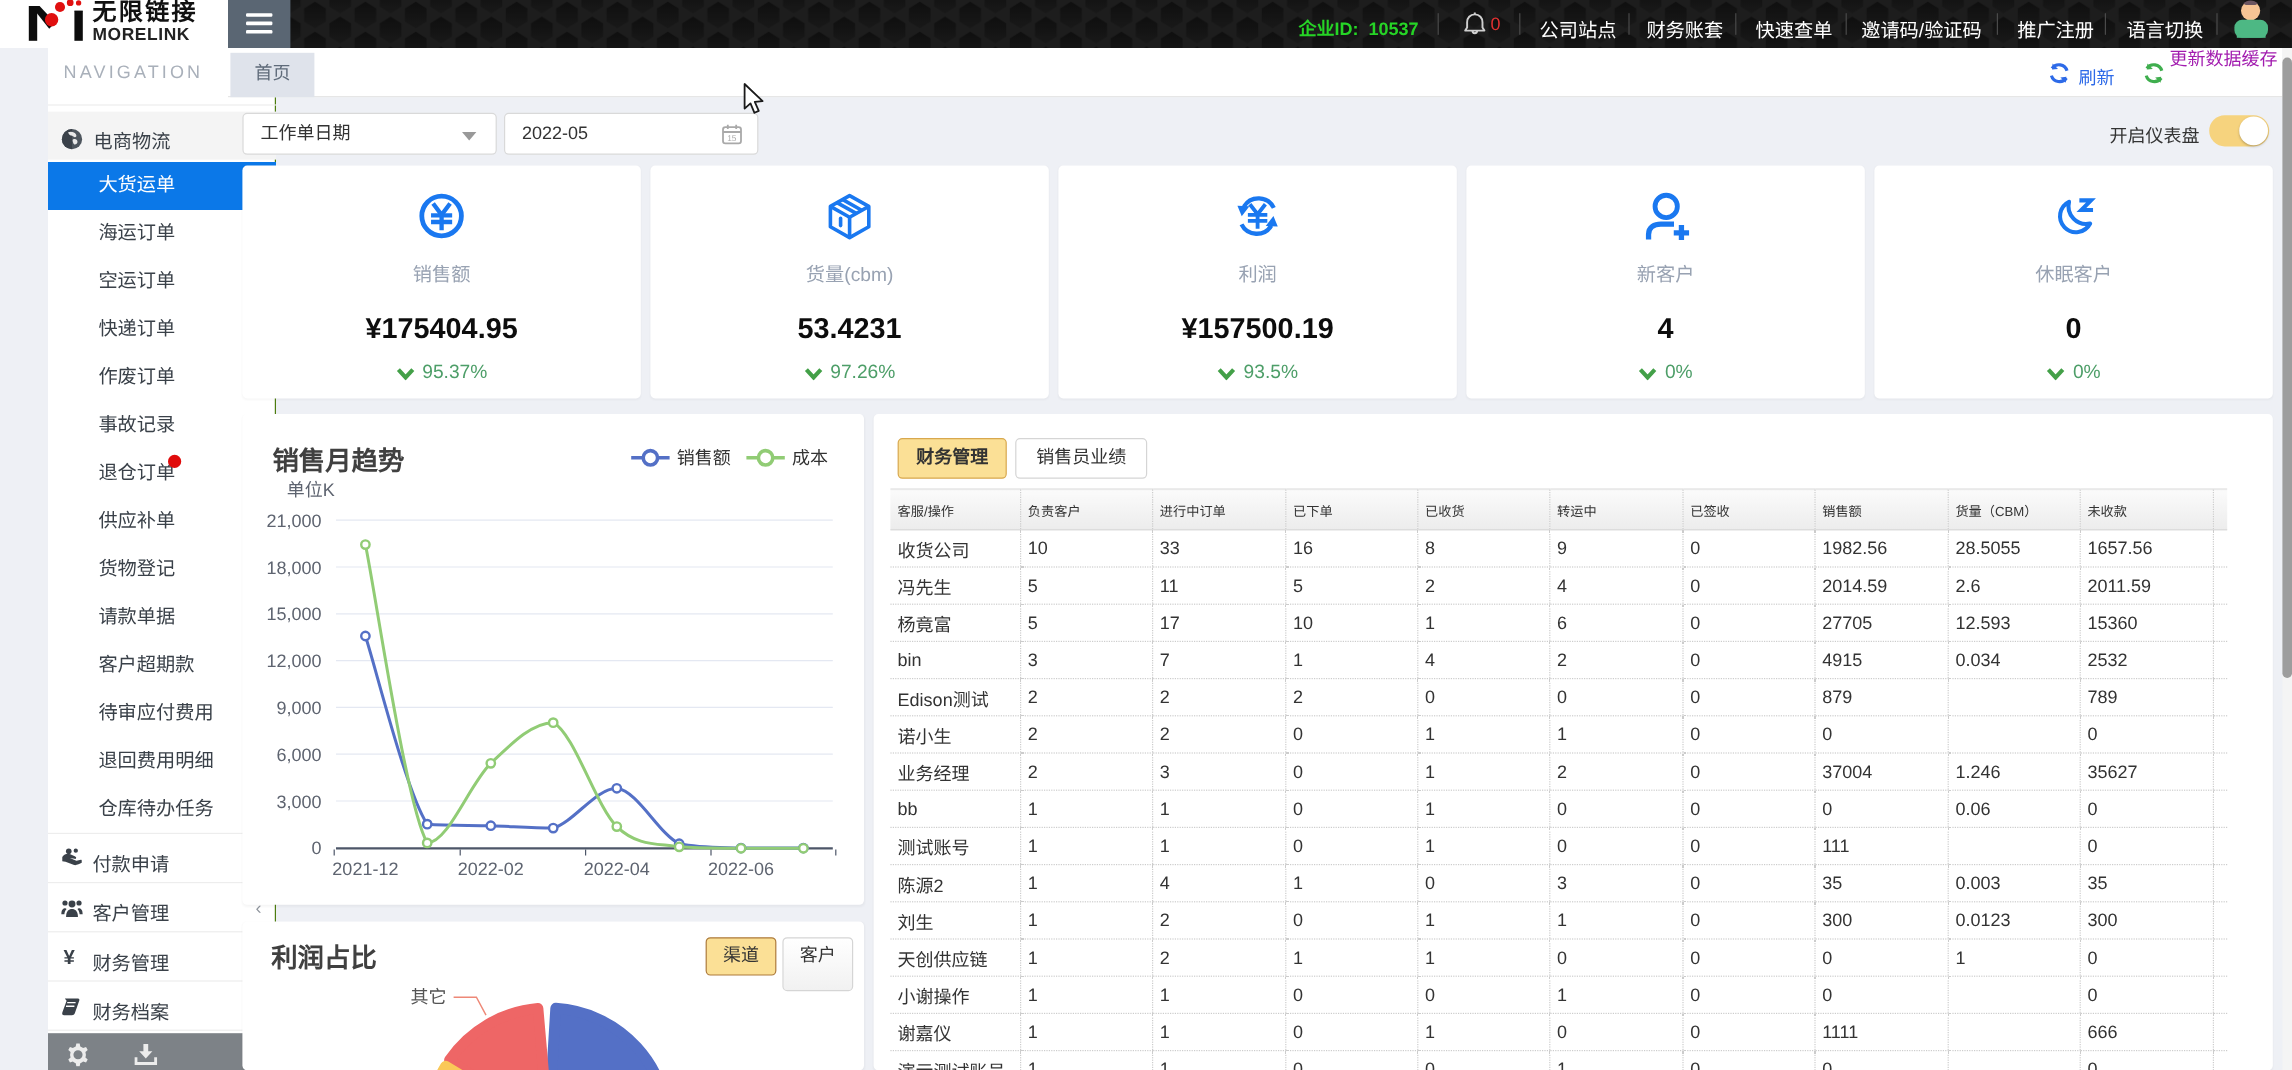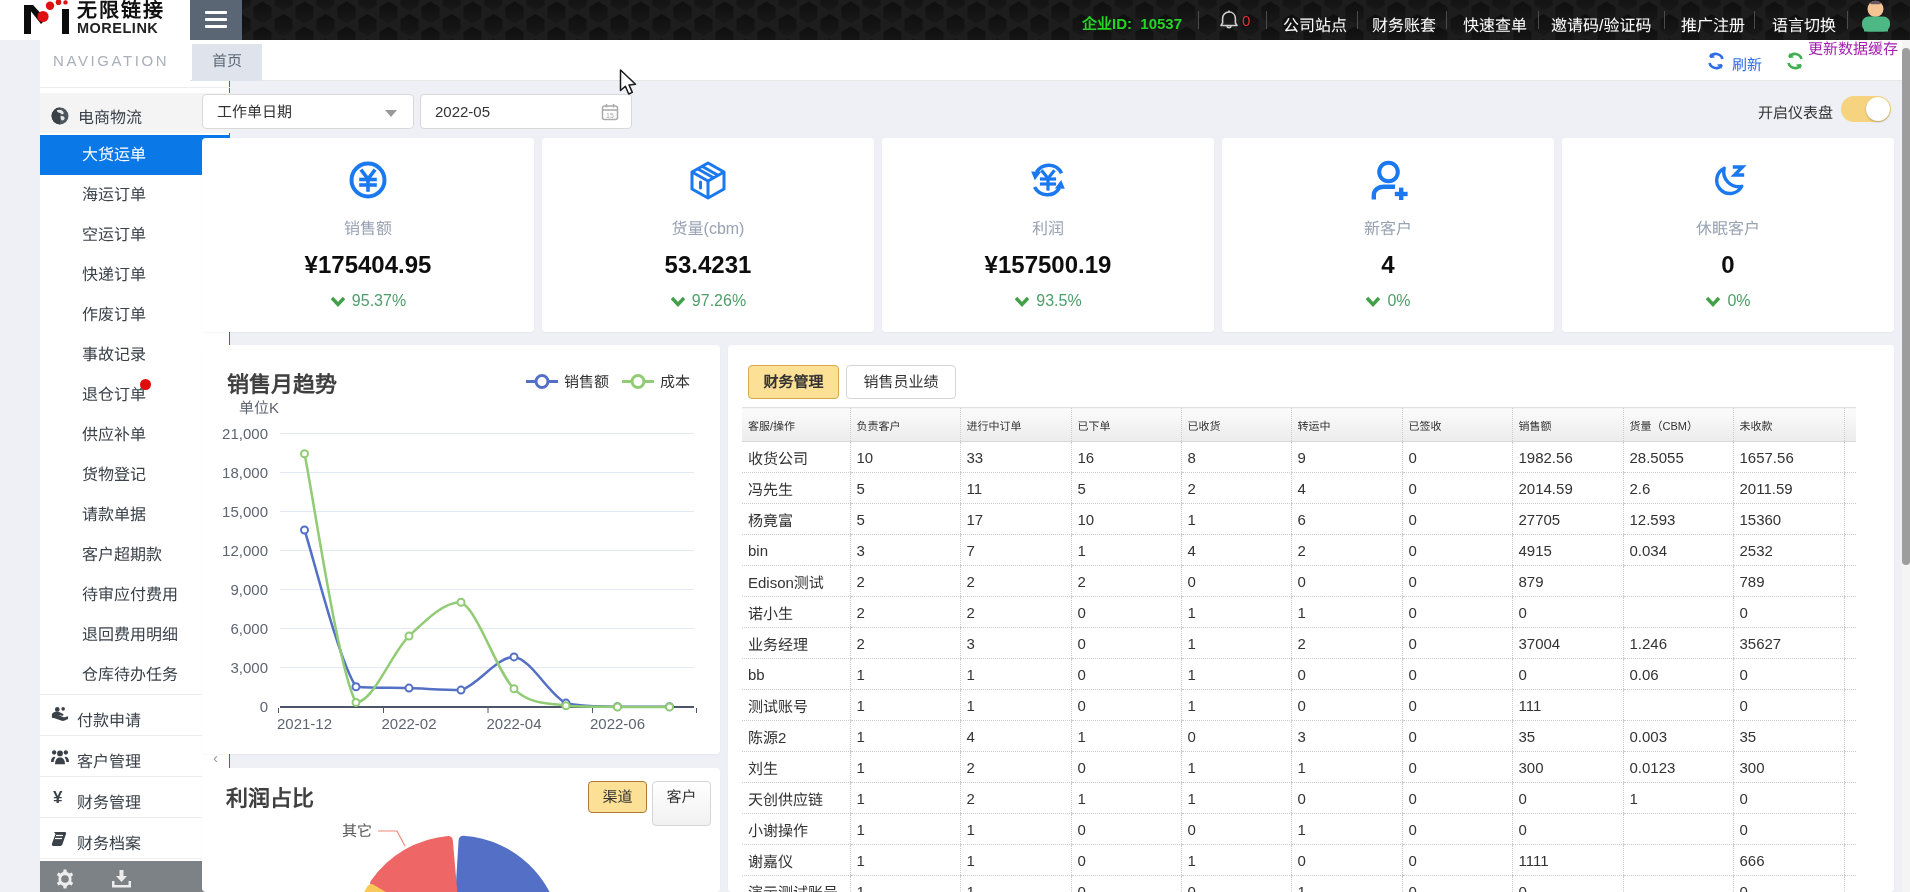--- a/index.html
+++ b/index.html
@@ -33,21 +33,21 @@
 
 .inputbox{position:absolute;top:94px;height:35px;background:#fff;border:1px solid #d9d9d9;border-radius:4px;line-height:33px;font-size:15px;color:#333;}
 #togtxt{position:absolute;top:101px;right:77px;font-size:15px;color:#333;}
 #toggle{position:absolute;top:96px;left:1841px;width:50px;height:26px;background:#f6d37e;border-radius:13px;}
 #toggle .knob{position:absolute;right:1px;top:1px;width:24px;height:24px;background:#fff;border-radius:50%;box-shadow:0 1px 2px rgba(0,0,0,.25);}
 
 .card{position:absolute;background:#fff;border-radius:4px;box-shadow:0 1px 2px rgba(0,0,0,.04);}
 .scard{top:138px;width:332px;height:194px;text-align:center;}
 .scard .icon{margin-top:22px;height:40px;}
 .scard .lbl{margin-top:15px;font-size:16px;color:#98a2b2;}
-.scard .val{margin-top:12px;font-size:24px;font-weight:bold;color:#0d0d0d;}
+.scard .val{margin-top:22px;font-size:24px;font-weight:bold;color:#0d0d0d;}
 .scard .trd{margin-top:13px;font-size:16px;color:#4d9e68;display:flex;justify-content:center;align-items:center;gap:6px;}
 
 #chartcard{left:202px;top:345px;width:518px;height:409px;}
 #piecard{left:202px;top:768px;width:518px;height:124px;overflow:hidden;}
 #tablecard{left:728px;top:345px;width:1166px;height:547px;overflow:hidden;}
 .cardttl{position:absolute;font-size:22px;font-weight:bold;color:#404040;}
 
 .ttab{position:absolute;height:34px;border-radius:4px;font-size:15px;text-align:center;}
 .ttab.on{background:#fbe096;border:1px solid #d8a84e;font-weight:bold;color:#333;}
 .ttab.off{background:#fff;border:1px solid #d5d5d5;color:#333;}

